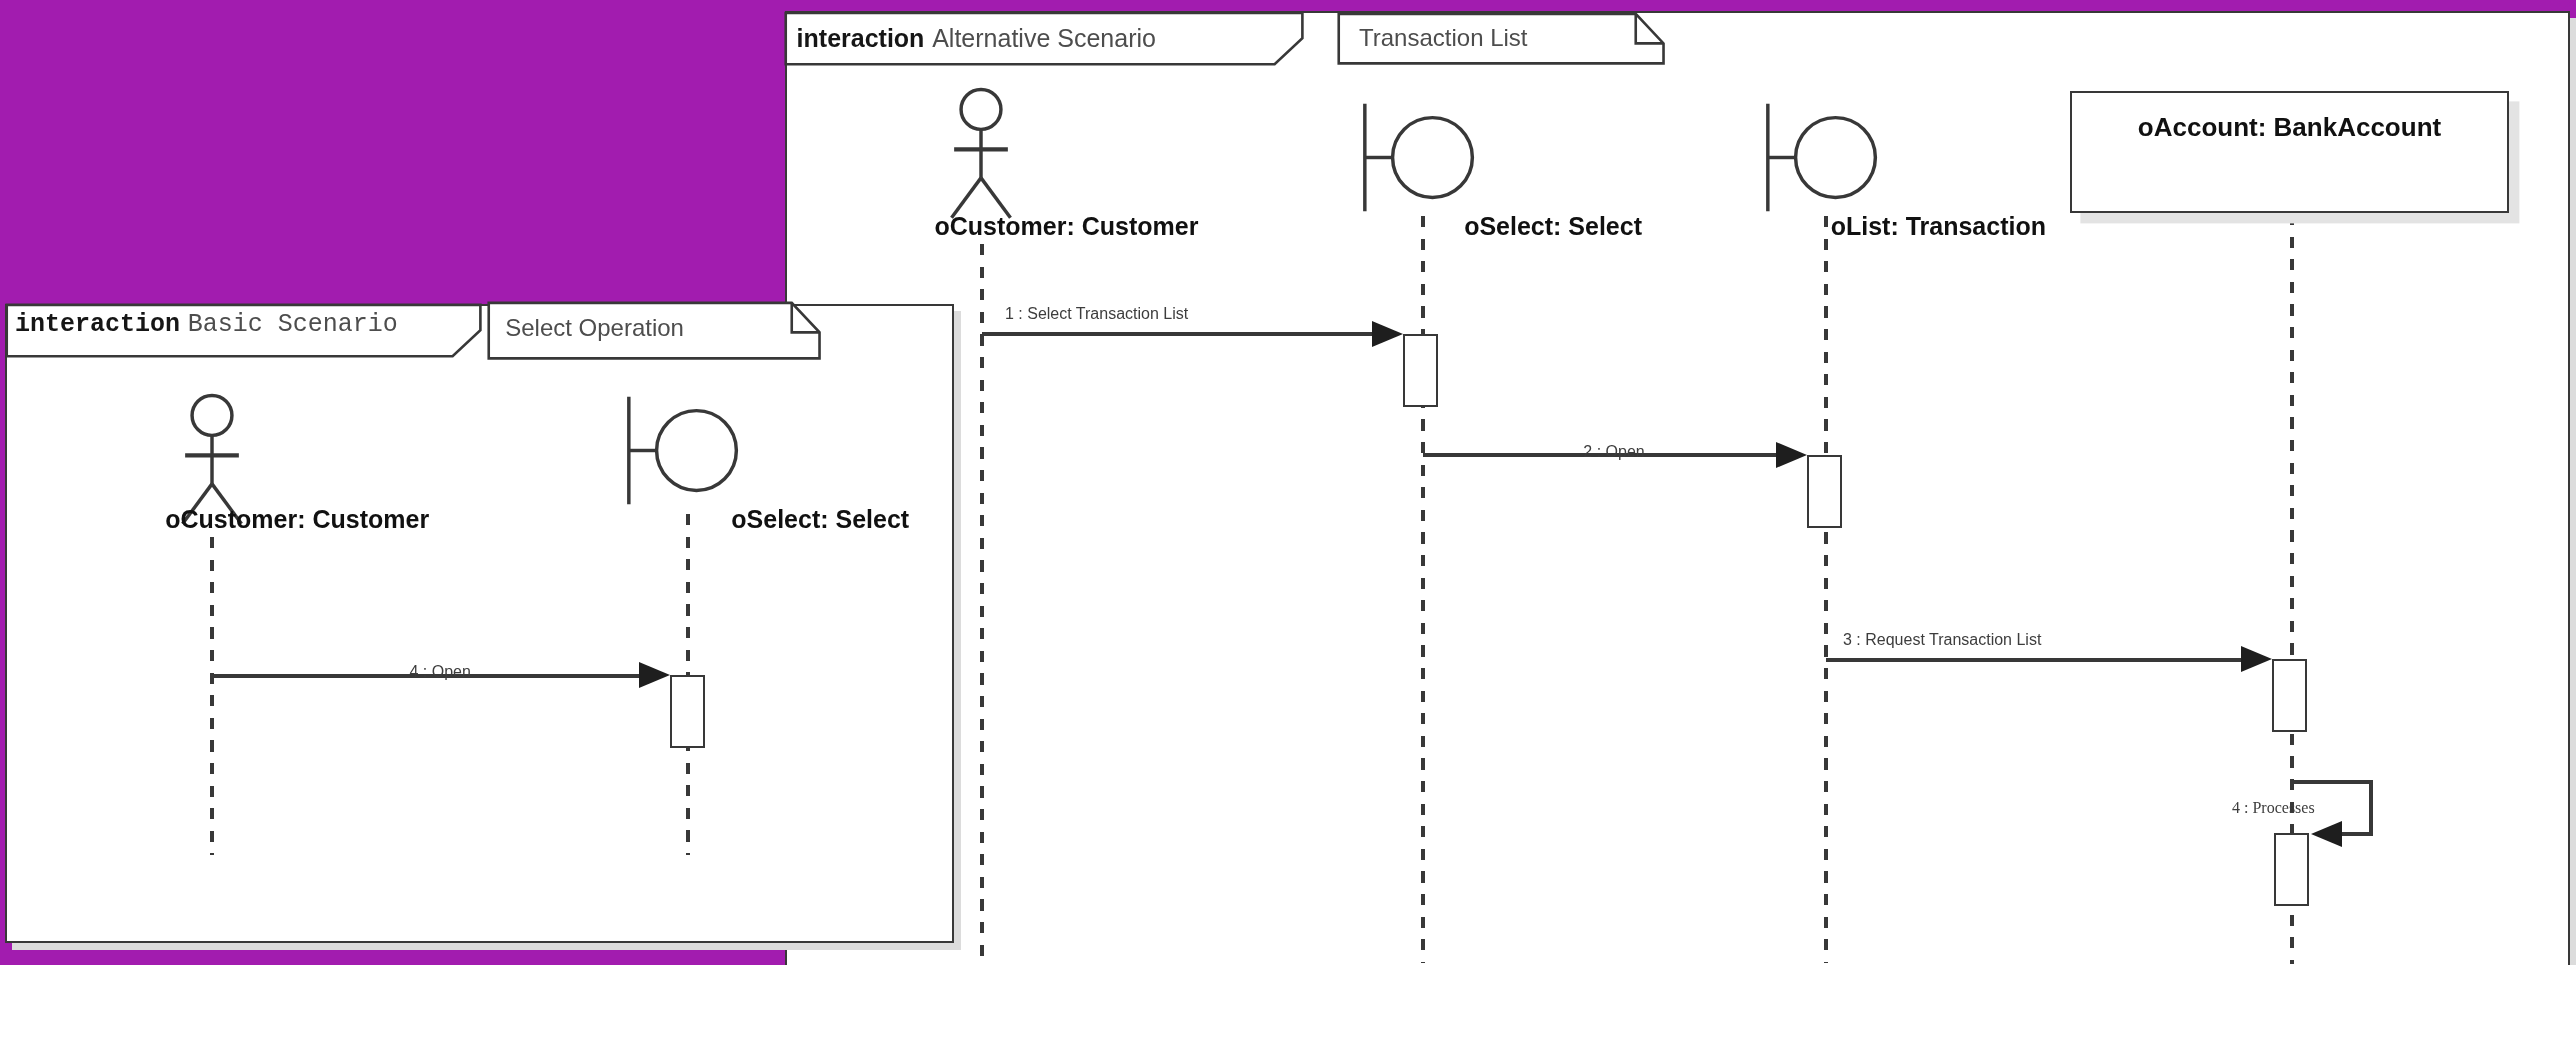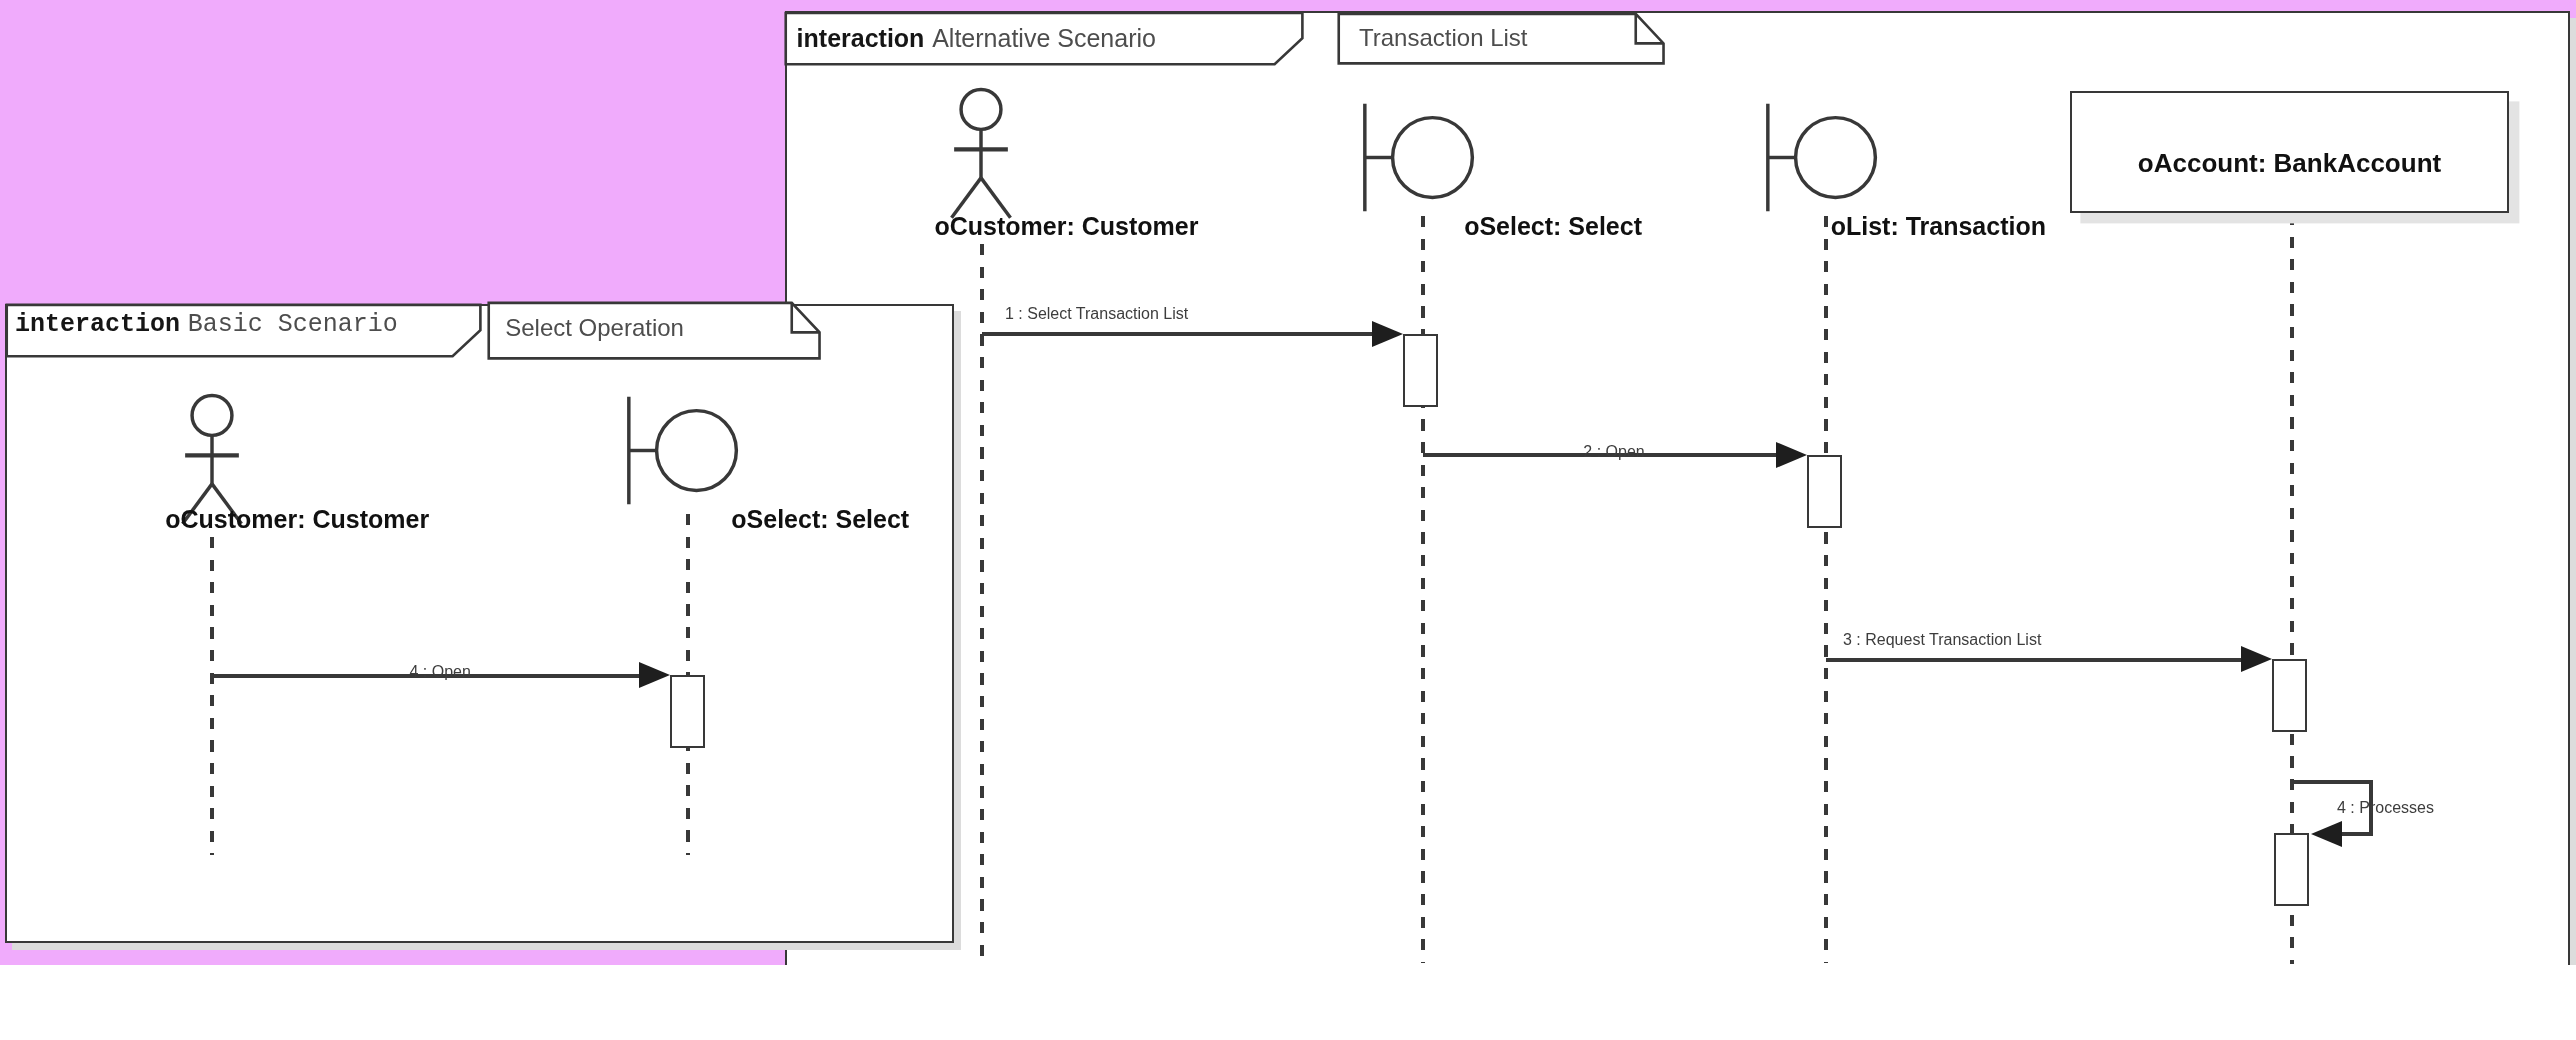--- a/index.html
+++ b/index.html
@@ -1,16 +1,16 @@
 <!DOCTYPE html>
 <html style="font-size:14px"><head>
 <meta charset="utf-8">
 <style>
   html,body{margin:0;padding:0;background:#ffffff;}
-  #stage{position:relative;width:2576px;height:965px;background:#f0abfc;overflow:hidden;
+  #stage{position:relative;width:2576px;height:965px;background:#a21caf;overflow:hidden;
          font-family:"Liberation Sans","DejaVu Sans",sans-serif;}
   .frame{position:absolute;background:#fff;border:2.6px solid #383838;box-shadow:7px 7px 0 0 #dcdcdc;}
   .lifeline{position:absolute;width:3.5px;z-index:1;
             background:repeating-linear-gradient(to bottom,#383838 0 11.3px,transparent 11.3px 22.6px);}
   .mline{position:absolute;height:3.5px;background:#383838;z-index:2;}
   .vline{position:absolute;width:3.5px;background:#383838;z-index:2;}
   .bar{position:absolute;width:35px;height:73px;background:#fff;border:2.6px solid #383838;z-index:5;box-sizing:border-box;}
   .arrow-e{position:absolute;width:0;height:0;border-top:13px solid transparent;
            border-bottom:13px solid transparent;border-left:31px solid #1e1e1e;z-index:6;}
   .arrow-w{position:absolute;width:0;height:0;border-top:13px solid transparent;
@@ -19,21 +19,21 @@
   .mlabel.center{text-align:center;margin-top:16px;}
   .olabel{position:absolute;font-size:25px;line-height:31px;font-weight:bold;color:#111;
           text-align:right;white-space:nowrap;z-index:4;}
   .ptext{position:absolute;font-size:25px;line-height:33px;white-space:nowrap;z-index:4;}
   .ptext .kw{font-weight:bold;color:#161616;}
   .ptext .rest{color:#4d4d4d;margin-left:7.8px;}
   .ntext{position:absolute;font-size:24px;line-height:26px;color:#4d4d4d;white-space:nowrap;z-index:4;}
   .objbox{position:absolute;background:#fff;border:2.6px solid #383838;box-sizing:border-box;
           box-shadow:10.4px 10.4px 0 0 #e3e3e3;z-index:4;}
   .objbox .olabel-in{display:block;padding-top:19px;text-align:center;font-size:26px;
-          font-weight:bold;color:#111;white-space:nowrap;margin-top:36px;}
+          font-weight:bold;color:#111;white-space:nowrap;}
   svg{position:absolute;overflow:visible;z-index:3;}
   svg .st{stroke:#383838;fill:none;}
   svg .fw{fill:#ffffff;}
 </style>
 </head>
 <body>
 
 <div id="stage">
 
   <div class="frame" style="left:785px;top:11.3px;width:1785px;height:1018px;box-sizing:border-box;">
@@ -96,21 +96,21 @@
 
     <div class="mlabel" style="left:1056px;top:614px;">3 : Request Transaction List</div>
     <div class="mline" style="left:1039px;top:645px;width:420px;"></div>
     <div class="arrow-e" style="left:1454px;top:633px;"></div>
     <div class="bar" style="left:1485px;top:646px;"></div>
 
     <div class="mline" style="left:1505px;top:767px;width:81px;"></div>
     <div class="vline" style="left:1582px;top:767px;height:56px;"></div>
     <div class="mline" style="left:1553px;top:819px;width:32px;"></div>
     <div class="arrow-w" style="left:1524px;top:808px;"></div>
-    <div class="mlabel" style="left:1550px;top:782px;">4 : Processes</div>
+    <div class="mlabel" style="left:1445px;top:782px;font-family:Liberation Serif, serif;">4 : Processes</div>
     <div class="bar" style="left:1487px;top:820px;"></div>
   </div>
 
   <div class="frame" style="left:5.2px;top:304px;width:949px;height:639px;box-sizing:border-box;z-index:10;">
 
     <svg style="left:-2.6px;top:-2.6px;" width="478" height="56" viewBox="0 0 550 64">
       <polygon class="st fw" points="2,2 547,2 547,31 515,61 2,61" stroke-width="3"></polygon>
     </svg>
     <div class="ptext" style="left:7.8px;top:2px;font-family:Liberation Mono, monospace;">
       <span class="kw">interaction</span><span class="rest">Basic Scenario</span>

